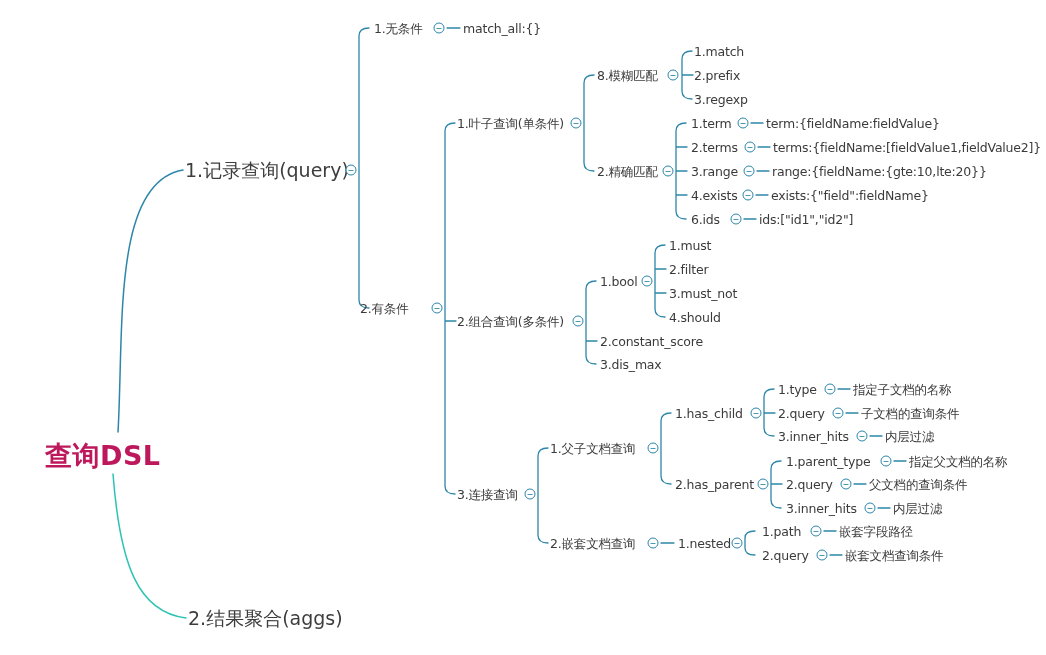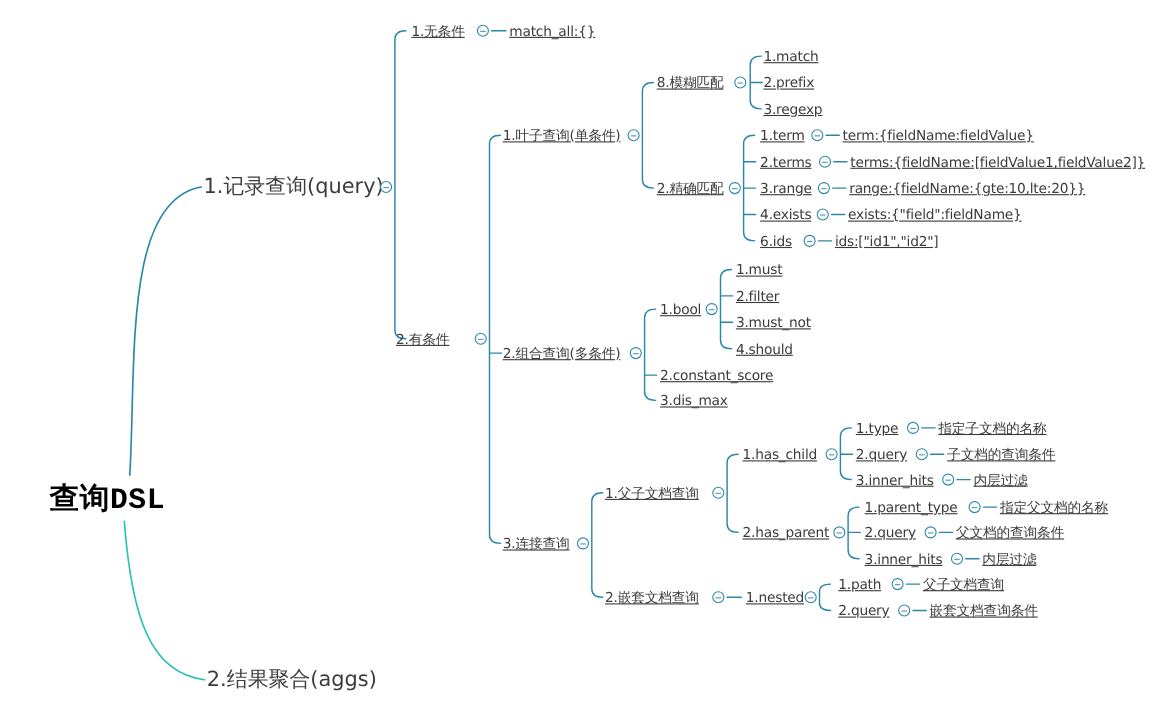--- a/index.html
+++ b/index.html
@@ -12,23 +12,23 @@
   }
   #wires{position:absolute;left:0;top:0;z-index:1;}
   .lbl{
     position:absolute;
     transform:translateY(-50%);
     white-space:nowrap;
     color:#3B3B3B;
     z-index:2;
     line-height:1.2;
   }
-  .sm{font-size:12.5px;letter-spacing:-0.2px;text-decoration:underline;}
+  .sm{font-size:12.5px;letter-spacing:-0.2px;}
   .l1{font-size:19px;color:#3D3D3D;}
-  .rt{font-size:27px;font-weight:bold;color:#000000;letter-spacing:0.5px;font-family:Liberation Mono, monospace;}
+  .rt{font-size:27px;font-weight:bold;color:#be185d;letter-spacing:0.5px;}
   .tgl{
     position:absolute;
     width:11px;height:11px;
     box-sizing:border-box;
     border:1.3px solid #2C86A9;
     border-radius:50%;
     background:#fff;
     transform:translate(-50%,-50%);
     z-index:3;
     cursor:pointer;
@@ -116,21 +116,21 @@
   <div class="lbl sm" style="left:786px;top:461px">1.parent_type</div>
   <div class="lbl sm" style="left:909px;top:461px">指定父文档的名称</div>
   <div class="lbl sm" style="left:786px;top:484px">2.query</div>
   <div class="lbl sm" style="left:869px;top:484px">父文档的查询条件</div>
   <div class="lbl sm" style="left:786px;top:508px">3.inner_hits</div>
   <div class="lbl sm" style="left:893px;top:508px">内层过滤</div>
 
   <div class="lbl sm" style="left:550px;top:543px">2.嵌套文档查询</div>
   <div class="lbl sm" style="left:678px;top:543px">1.nested</div>
   <div class="lbl sm" style="left:762px;top:531px">1.path</div>
-  <div class="lbl sm" style="left:839px;top:531px">父子文档查询</div>
+  <div class="lbl sm" style="left:839px;top:531px">嵌套字段路径</div>
   <div class="lbl sm" style="left:762px;top:555px">2.query</div>
   <div class="lbl sm" style="left:845px;top:555px">嵌套文档查询条件</div>
 
   <span class="tgl" style="left:351px;top:170px"></span>
   <span class="tgl" style="left:439px;top:28px"></span>
   <span class="tgl" style="left:437px;top:308px"></span>
   <span class="tgl" style="left:576px;top:123px"></span>
   <span class="tgl" style="left:673px;top:75px"></span>
   <span class="tgl" style="left:668px;top:171px"></span>
   <span class="tgl" style="left:743px;top:123px"></span>

